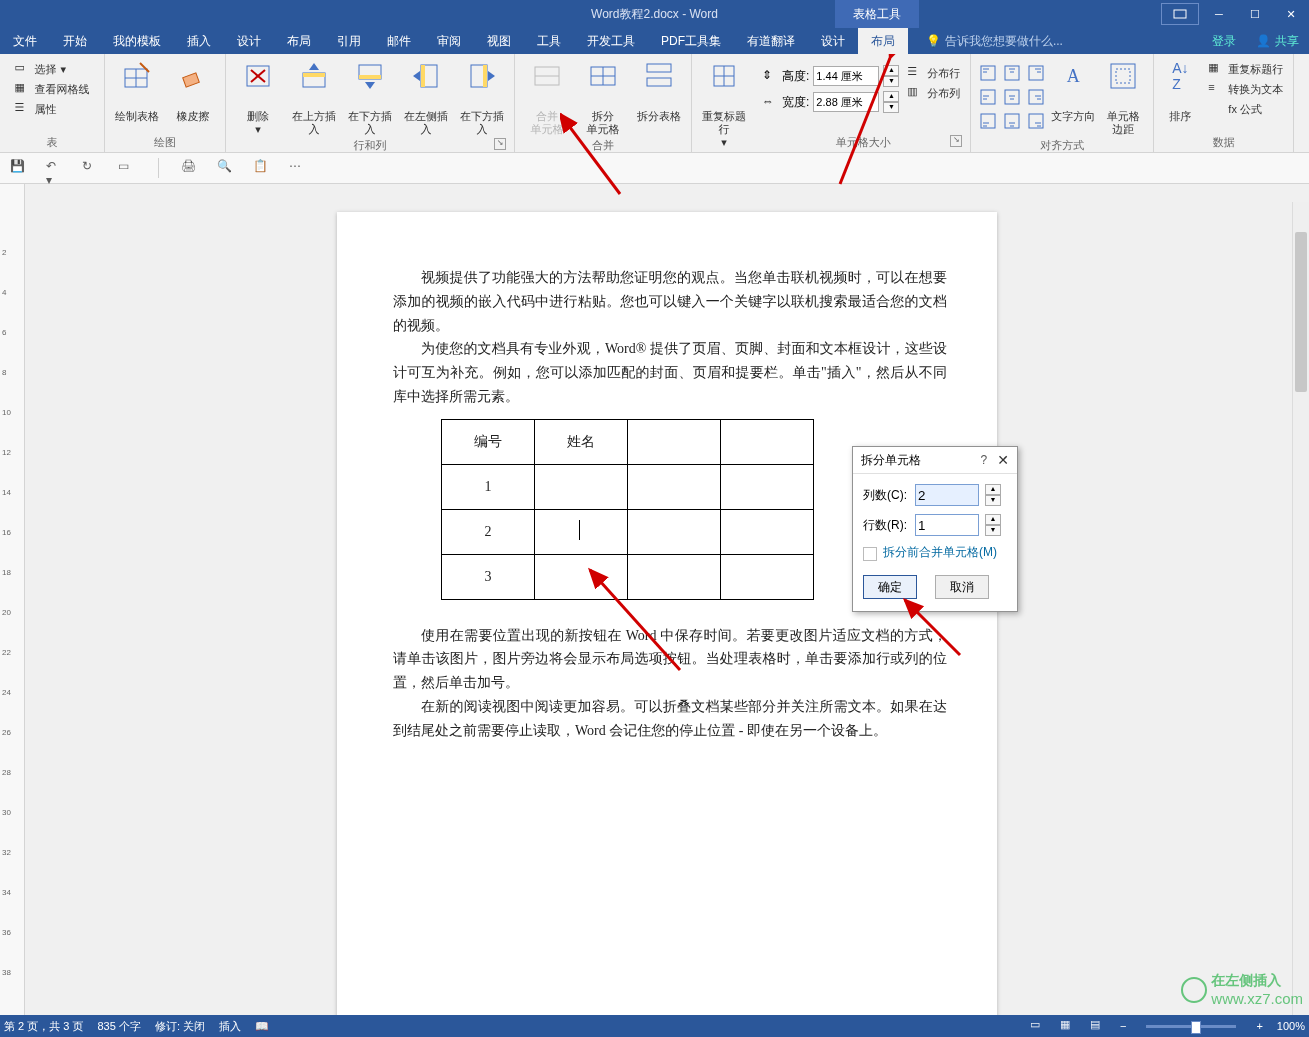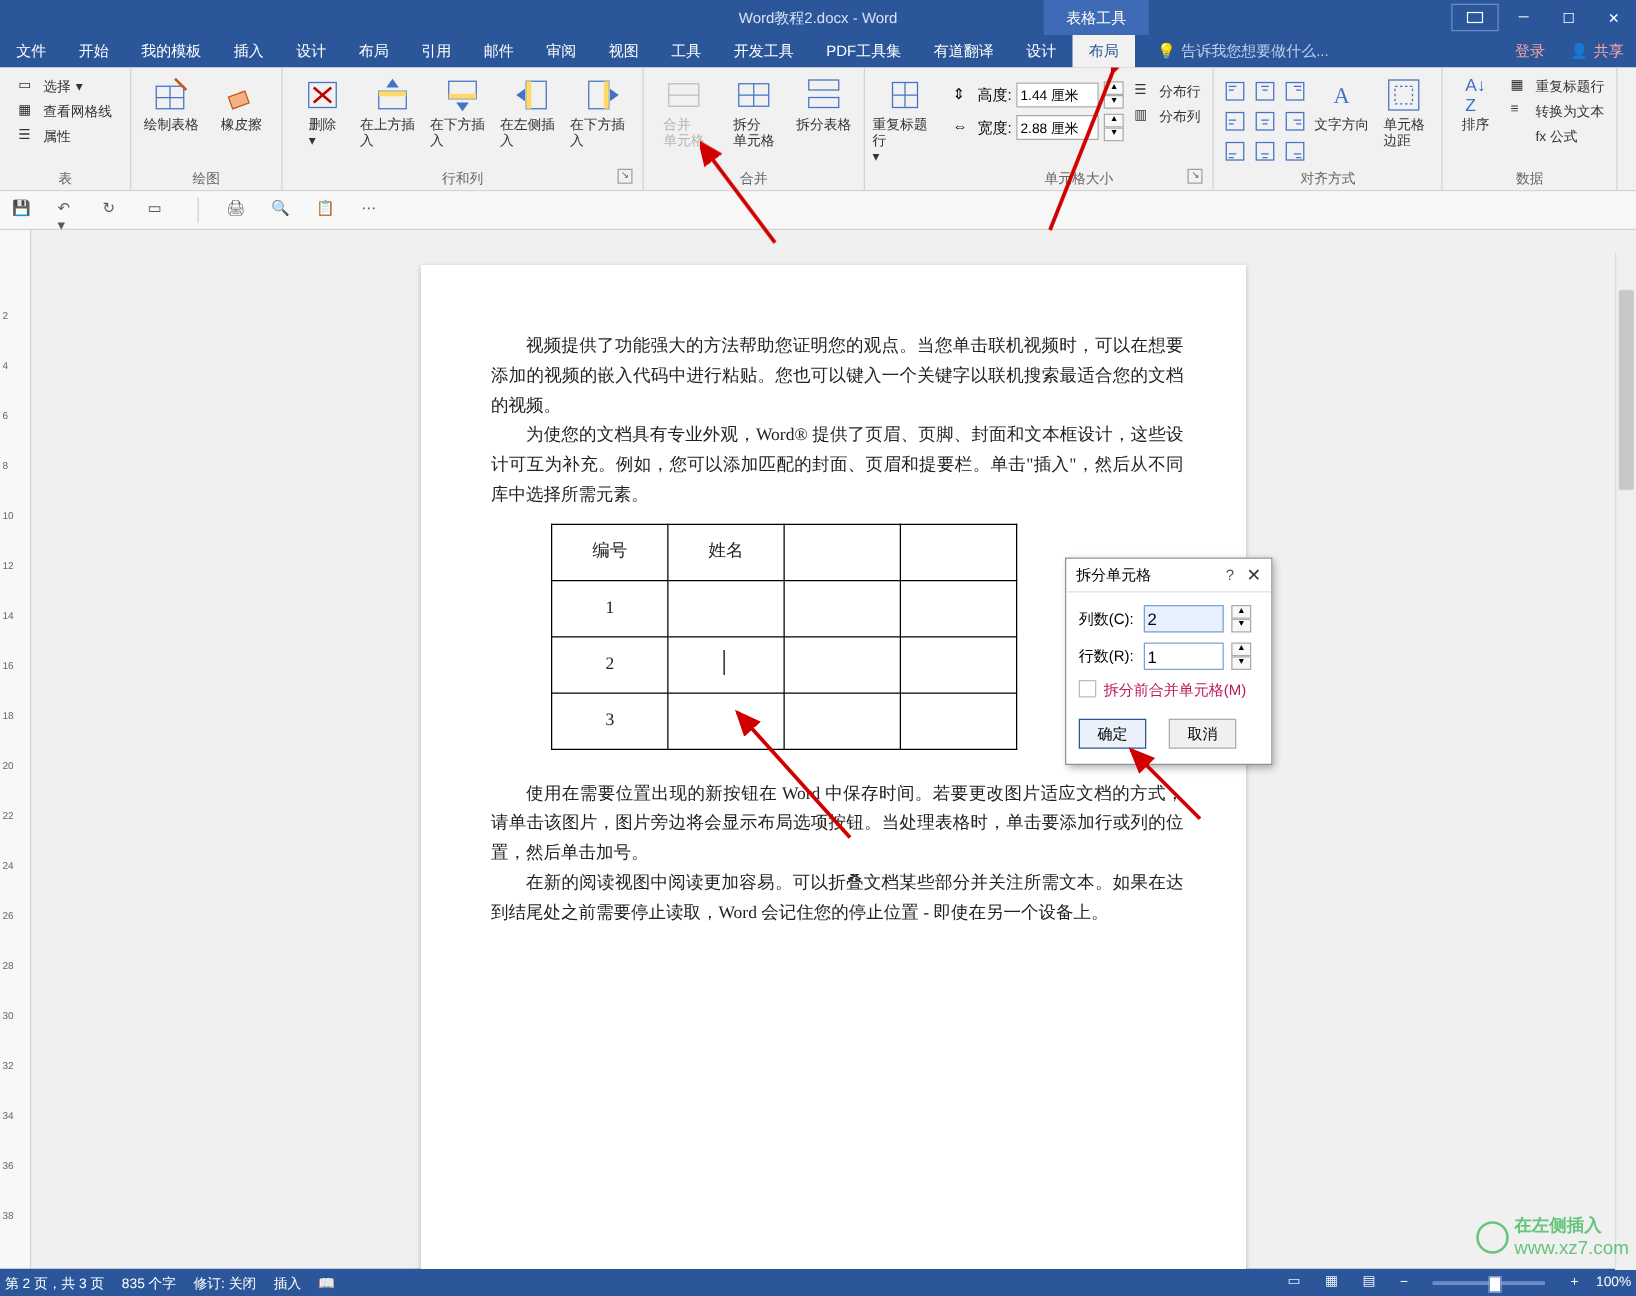--- a/index.html
+++ b/index.html
@@ -8,29 +8,29 @@
 .titlebar .right{margin-left:auto;display:flex;align-items:center;gap:0}
 .winbtn{width:36px;height:24px;display:flex;align-items:center;justify-content:center;color:#fff;font-size:11px}
 .winbtn.box{width:36px;height:20px;border:1px solid #6a8cc7;margin:0 2px}
 .titlebar .tools-tab{position:absolute;right:390px;top:0;height:28px;line-height:28px;padding:0 18px;background:#3f6ab5;color:#fff}
 .menubar{height:26px;background:#2b579a;display:flex;align-items:stretch}
 .menubar .tab{color:#fff;padding:0 12px;display:flex;align-items:center;font-size:12px;cursor:pointer;border:1px solid transparent}
 .menubar .tab.active{background:#f1f1f1;color:#2b579a}
 .menubar .tab.design{color:#fff}
 .menubar .tell{color:#bcd0ec;display:flex;align-items:center;padding-left:18px;gap:4px}
 .menubar .right{margin-left:auto;display:flex;align-items:center}
-.menubar .right .btn{color:#fca5a5;padding:0 10px;display:flex;align-items:center;gap:4px}
+.menubar .right .btn{color:#5eead4;padding:0 10px;display:flex;align-items:center;gap:4px}
 .ribbon{height:98px;background:#f1f1f1;border-bottom:1px solid #d4d4d4;display:flex}
 .group{border-right:1px solid #d4d4d4;display:flex;flex-direction:column;align-items:center;padding:4px 6px 0 6px;position:relative}
 .group .body{flex:1;display:flex;align-items:flex-start;gap:4px}
 .group .label{font-size:11px;color:#666;padding:2px 0 2px 0;width:100%;text-align:center;position:relative}
 .group .label .launcher{position:absolute;right:2px;top:2px;width:10px;height:10px;border:1px solid #a0a0a0;font-size:8px;line-height:8px;text-align:center;color:#666}
 .bigbtn{display:flex;flex-direction:column;align-items:center;width:52px;padding-top:2px}
 .bigbtn .ic{width:32px;height:32px;display:flex;align-items:center;justify-content:center}
-.bigbtn .lbl{font-size:11px;text-align:left;line-height:13px;margin-top:2px;color:#333}
+.bigbtn .lbl{font-size:11px;text-align:center;line-height:13px;margin-top:18px;color:#333}
 .smallstack{display:flex;flex-direction:column;gap:2px;padding-top:2px}
 .smallbtn{display:flex;align-items:center;gap:4px;padding:1px 4px;font-size:11px;color:#333}
 .smallbtn .ic{width:16px;height:16px}
 svg{display:block}
 .spinrow{display:flex;align-items:center;gap:4px;padding:1px 0}
 .spinrow .ic{width:16px;height:16px}
 .spinrow input{width:60px;height:18px;border:1px solid #ababab;font-size:11px;padding:0 2px}
 .spinbtns{display:flex;flex-direction:column}
 .spinbtns div{width:14px;height:9px;border:1px solid #ababab;background:#f8f8f8;font-size:7px;text-align:center;line-height:7px}
 .qat{height:30px;background:#f8f8f8;border-bottom:1px solid #d4d4d4;display:flex;align-items:center;gap:18px;padding:0 10px}
@@ -47,21 +47,21 @@
 table.tbl td{border:1px solid #000;width:90px;height:42px;text-align:center;font-size:14px}
 .dialog{position:absolute;top:446px;left:852px;width:164px;background:#fff;border:1px solid #929292;box-shadow:2px 2px 6px rgba(0,0,0,.3);font-size:12px}
 .dialog .dtitle{height:26px;display:flex;align-items:center;padding:0 8px;border-bottom:1px solid #e0e0e0}
 .dialog .dtitle .t{flex:1}
 .dialog .dtitle .q{margin-right:10px;color:#555}
 .dialog .dtitle .x{font-size:14px;color:#333}
 .dialog .dbody{padding:10px 10px 4px 10px}
 .dialog .drow{display:flex;align-items:center;margin-bottom:8px;gap:6px}
 .dialog .drow label{width:46px}
 .dialog .drow input{width:58px;height:18px;border:1px solid #7a9fd4}
-.dialog .dchk{display:flex;align-items:flex-start;gap:6px;color:#be185d;margin:4px 0 10px 0}
+.dialog .dchk{display:flex;align-items:flex-end;gap:6px;color:#0369a1;margin:4px 0 10px 0}
 .dialog .dchk .cb{width:12px;height:12px;border:1px solid #bbb}
 .dialog .dbtns{display:flex;gap:18px;padding:0 28px 12px 10px}
 .dialog .dbtns button{flex:1;height:24px;border:1px solid #adadad;background:#f0f0f0;font-size:12px}
 .dialog .dbtns button.primary{border:1px solid #2b579a;background:#eaf1fb}
 .arrow{position:absolute;pointer-events:none}
 .statusbar{position:absolute;bottom:0;left:0;right:0;height:22px;background:#2b579a;color:#fff;display:flex;align-items:center;font-size:11px;padding:0 4px;gap:14px}
 .statusbar .sp{flex:1}
 .statusbar .ic{width:16px;height:16px;opacity:.9}
 .zoom-track{width:90px;height:3px;background:#6a8cc7;position:relative;margin:0 6px}
 .zoom-track .thumb{position:absolute;top:-4px;left:45px;width:8px;height:11px;background:#fff;border:1px solid #6a8cc7}

